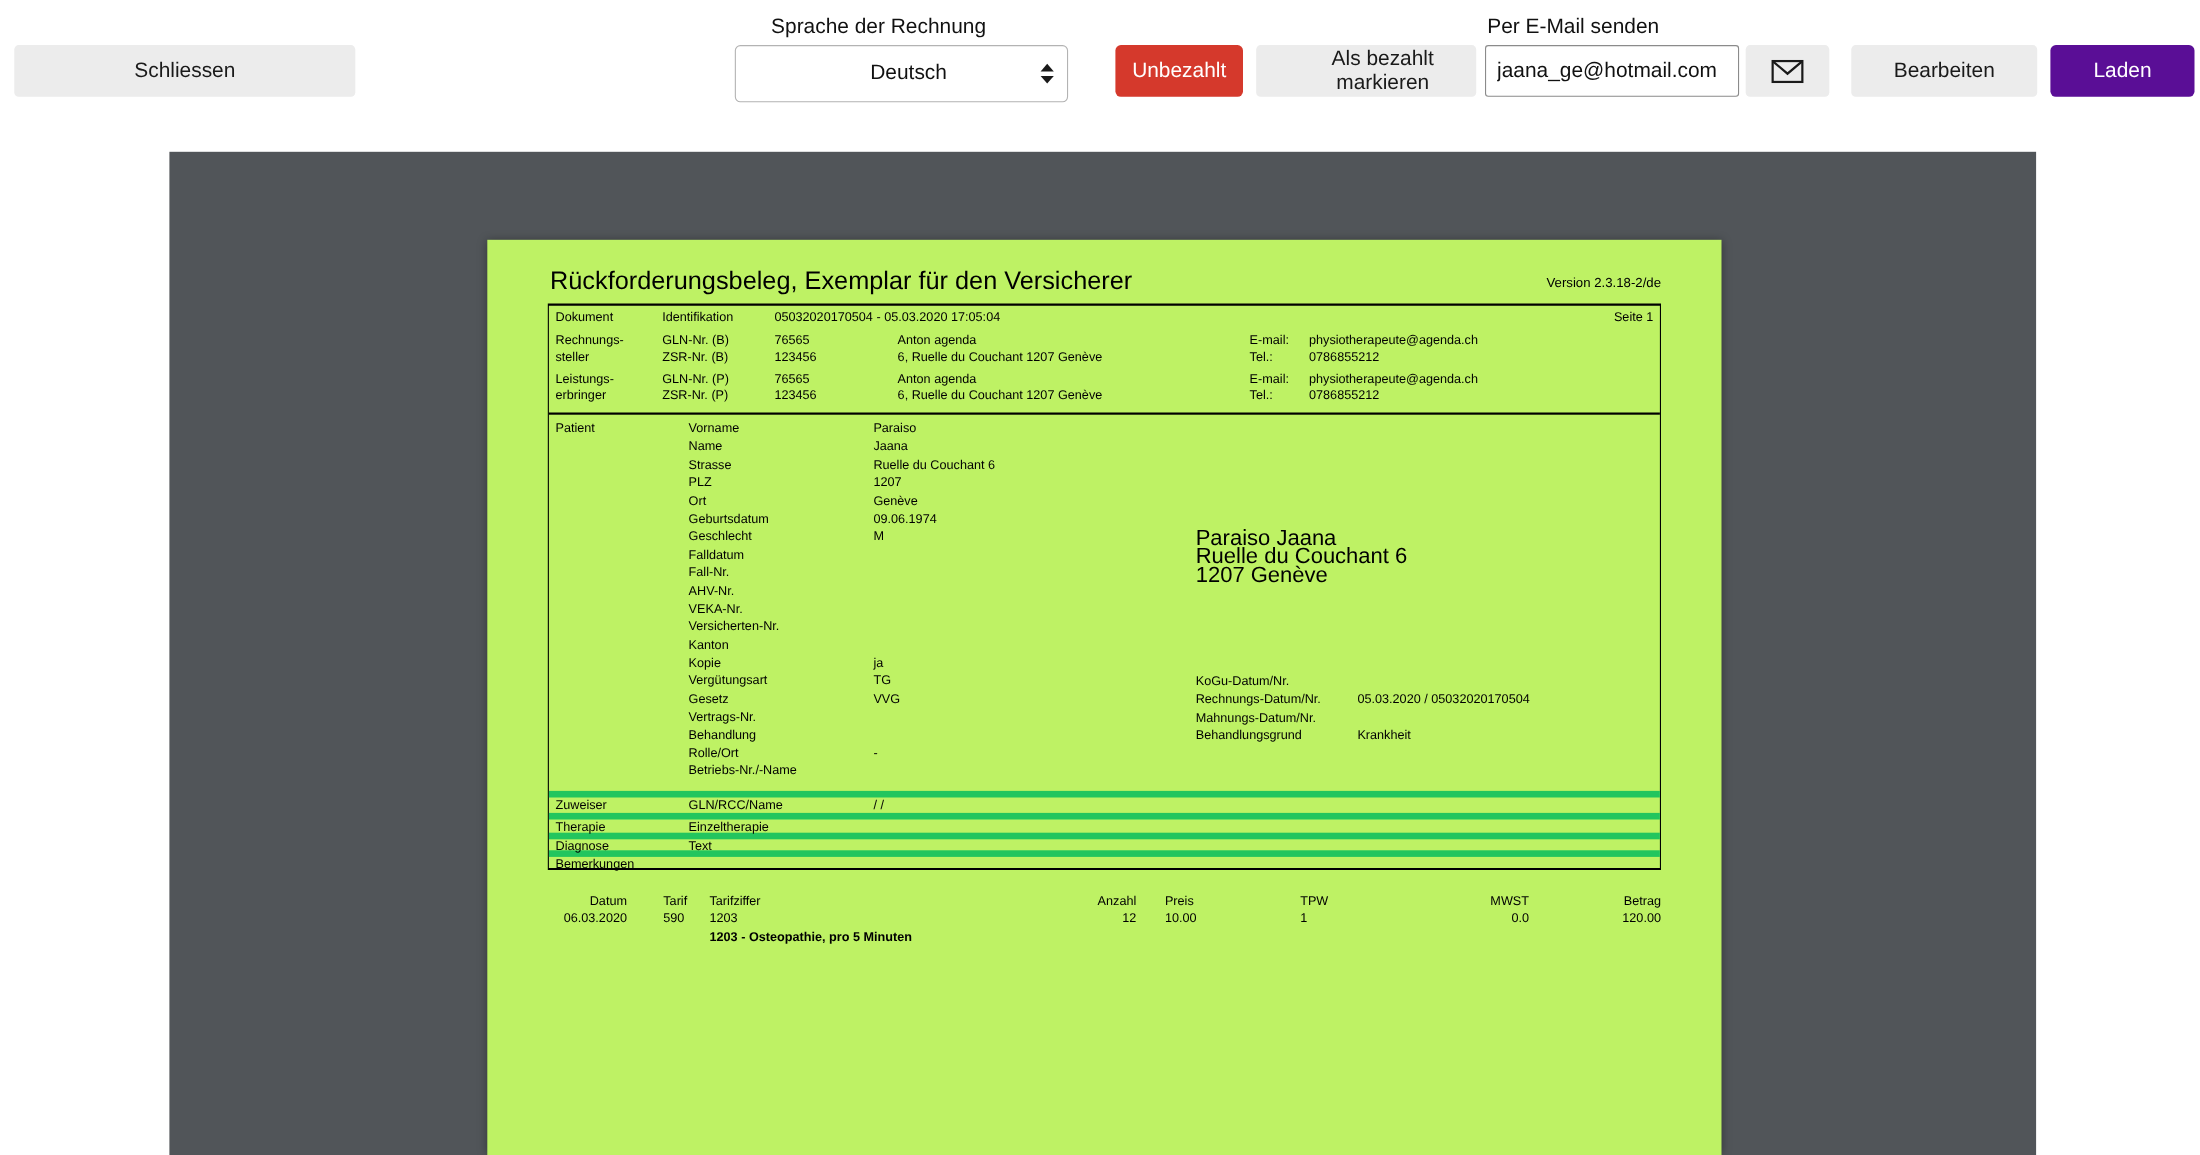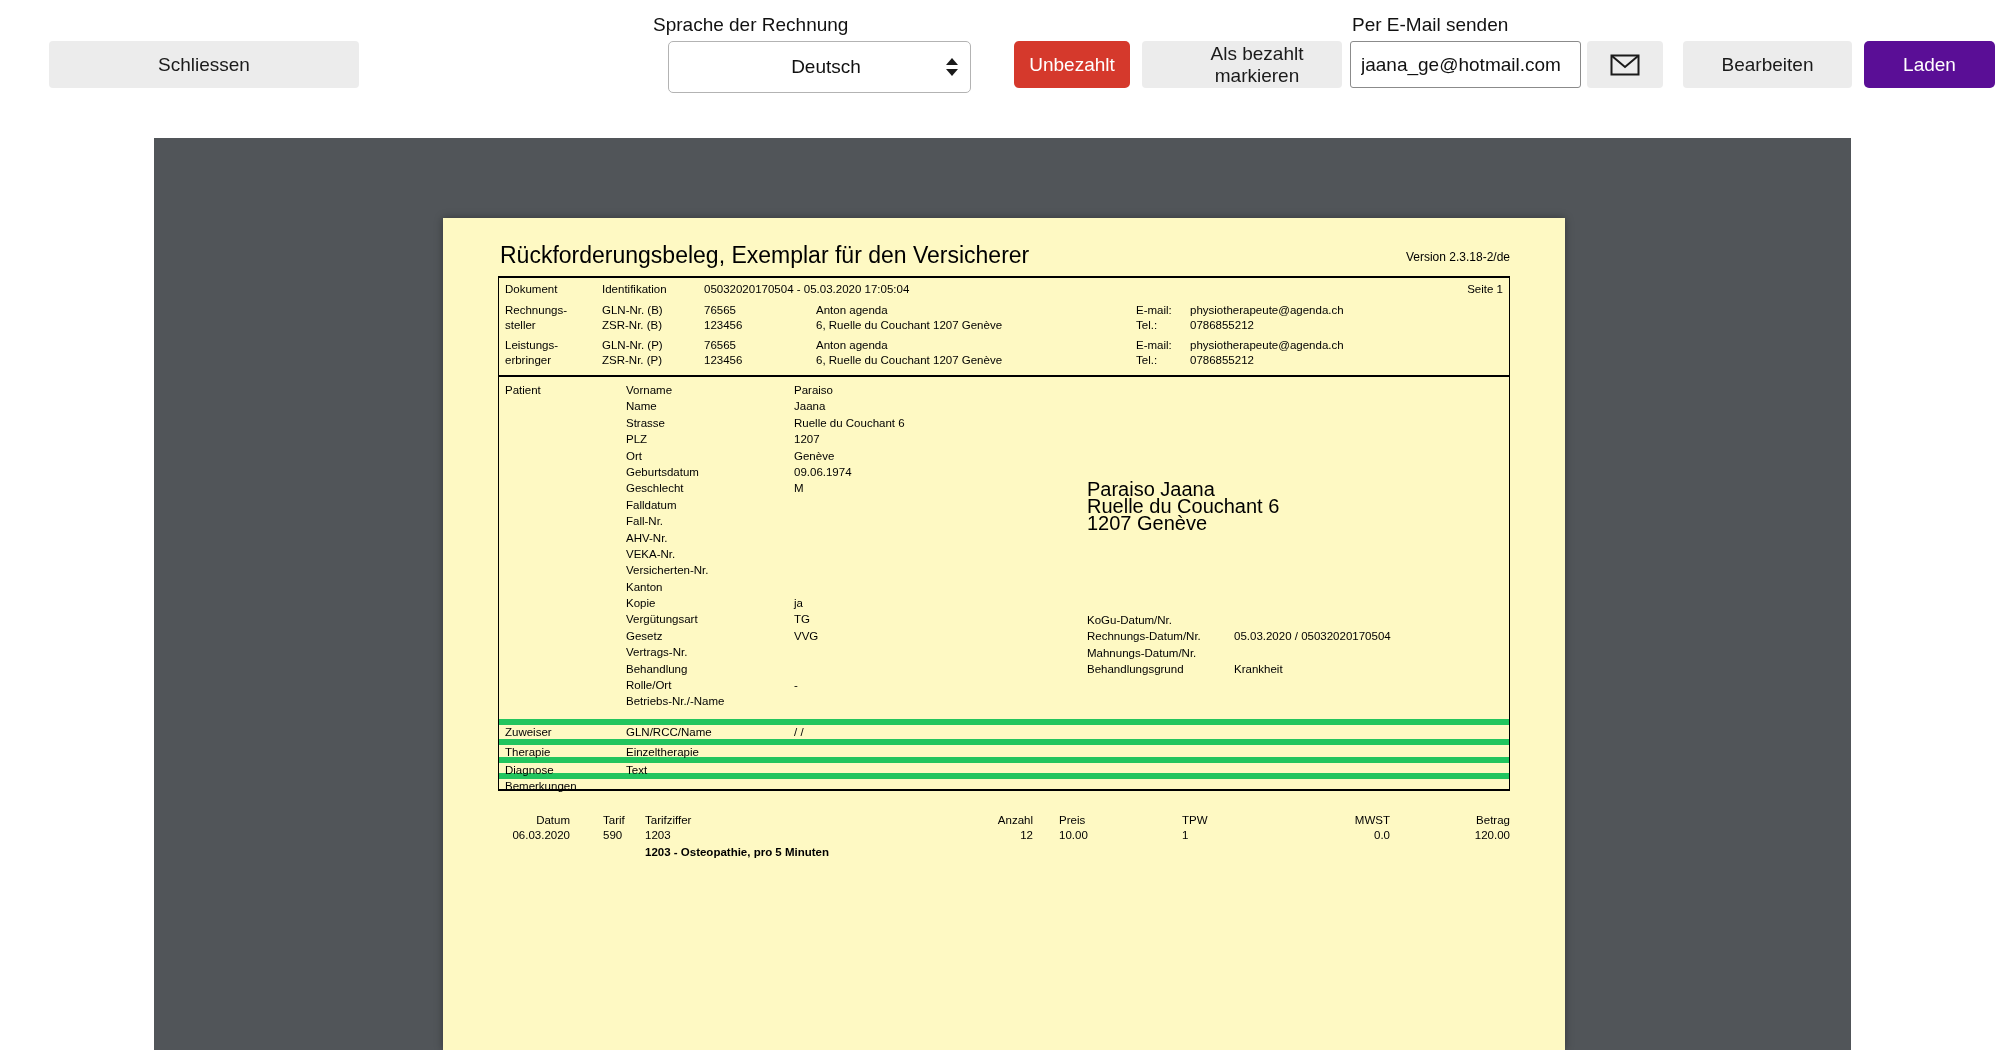--- a/index.html
+++ b/index.html
@@ -12,22 +12,22 @@
   
   .btn{
     position:absolute;top:41px;height:47px;border:none;border-radius:4px;
     background:#ececec;color:#1a1a1a;font-family:"Liberation Sans",sans-serif;
     font-size:19px;display:flex;align-items:center;justify-content:center;
     cursor:pointer;box-sizing:border-box;
   }
   .toolbar-label{
     position:absolute;top:14px;font-size:19px;color:#111;white-space:nowrap;
   }
-  #btn-close{left:13px;width:310px;margin-left:36px;}
-  #lang-label{left:653px;text-align:right;}
+  #btn-close{left:13px;width:310px;}
+  #lang-label{left:701px;text-align:right;}
   #lang-select{
     position:absolute;left:668px;top:41px;width:303px;height:52px;
     background:#fff;border:1px solid #b3b3b3;border-radius:5px;box-sizing:border-box;
     display:flex;align-items:center;font-size:19px;color:#111;
     padding-left:13px;cursor:pointer;justify-content:center;
   }
   #lang-select .updown{
     position:absolute;right:12px;top:0;height:100%;
     display:flex;flex-direction:column;justify-content:center;gap:4px;
   }
@@ -51,21 +51,21 @@
   #btn-edit{left:1683px;width:169px;}
   #btn-load{left:1864px;width:131px;background:#5a0e96;color:#fff;border-radius:5px;}
 
   
   #viewer{
     position:absolute;left:154px;top:138px;width:1697px;height:912px;
     background:#515559;
   }
   #page{
     position:absolute;left:289px;top:80px;width:1122px;height:832px;
-    background:#fef9c3;color:#000;box-shadow:0 0 8px rgba(0,0,0,0.35);
+    background:#bef264;color:#000;box-shadow:0 0 8px rgba(0,0,0,0.35);
   }
   #doc-title{position:absolute;left:57px;top:24px;font-size:23px;color:#000;white-space:nowrap;}
   #doc-version{position:absolute;right:55px;top:32px;font-size:12px;color:#000;}
 
   #main-table{
     position:absolute;left:55px;top:58px;width:1012px;box-sizing:border-box;
     border:2px solid #000;border-left-width:1.5px;border-right-width:1.5px;
     font-size:11.5px;line-height:1.26;
   }
   

